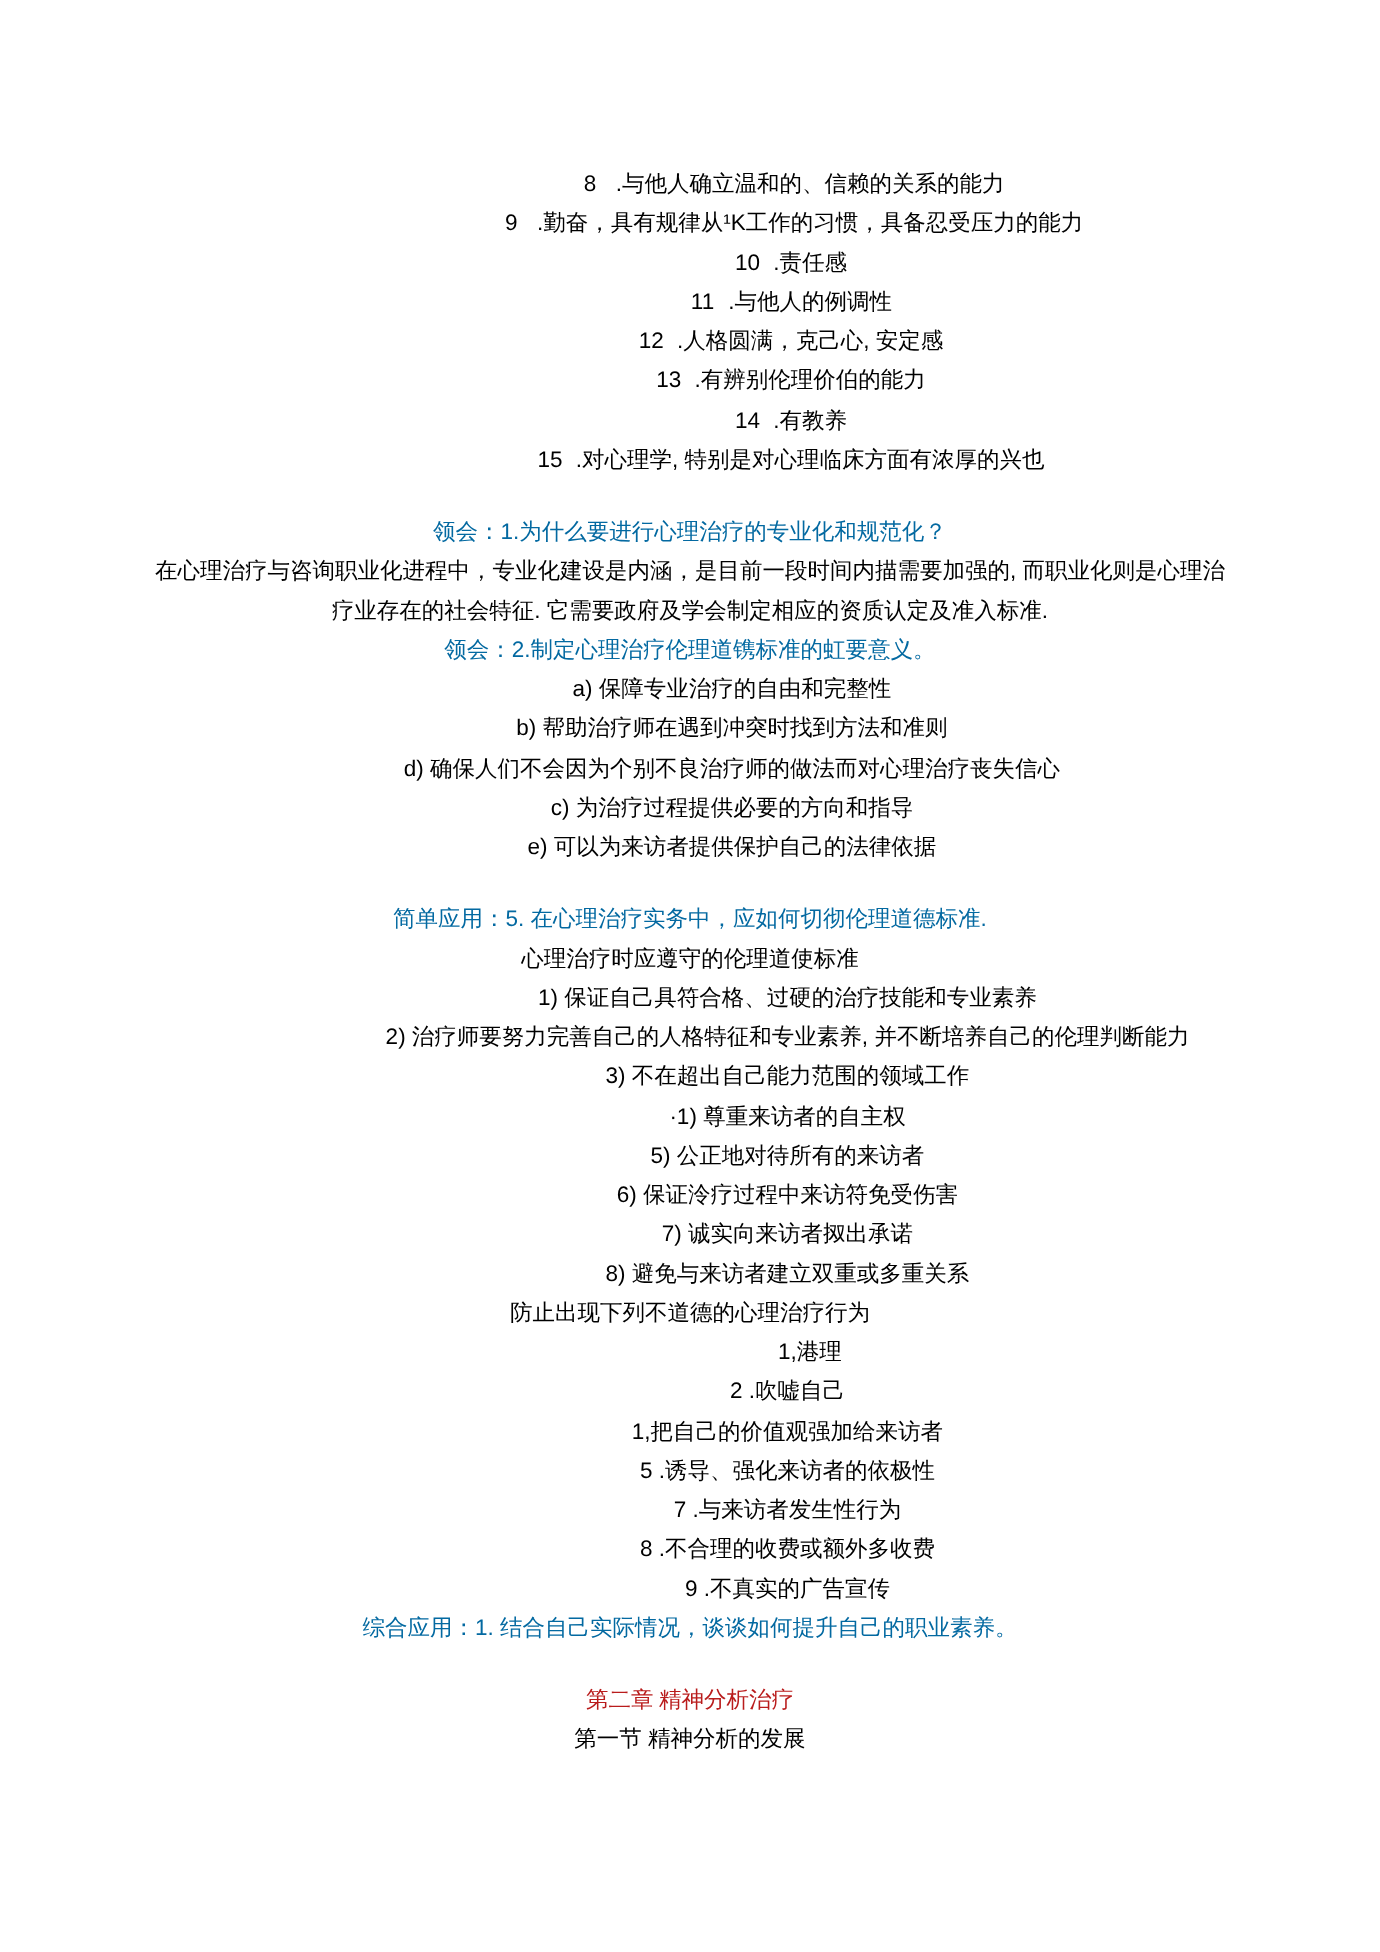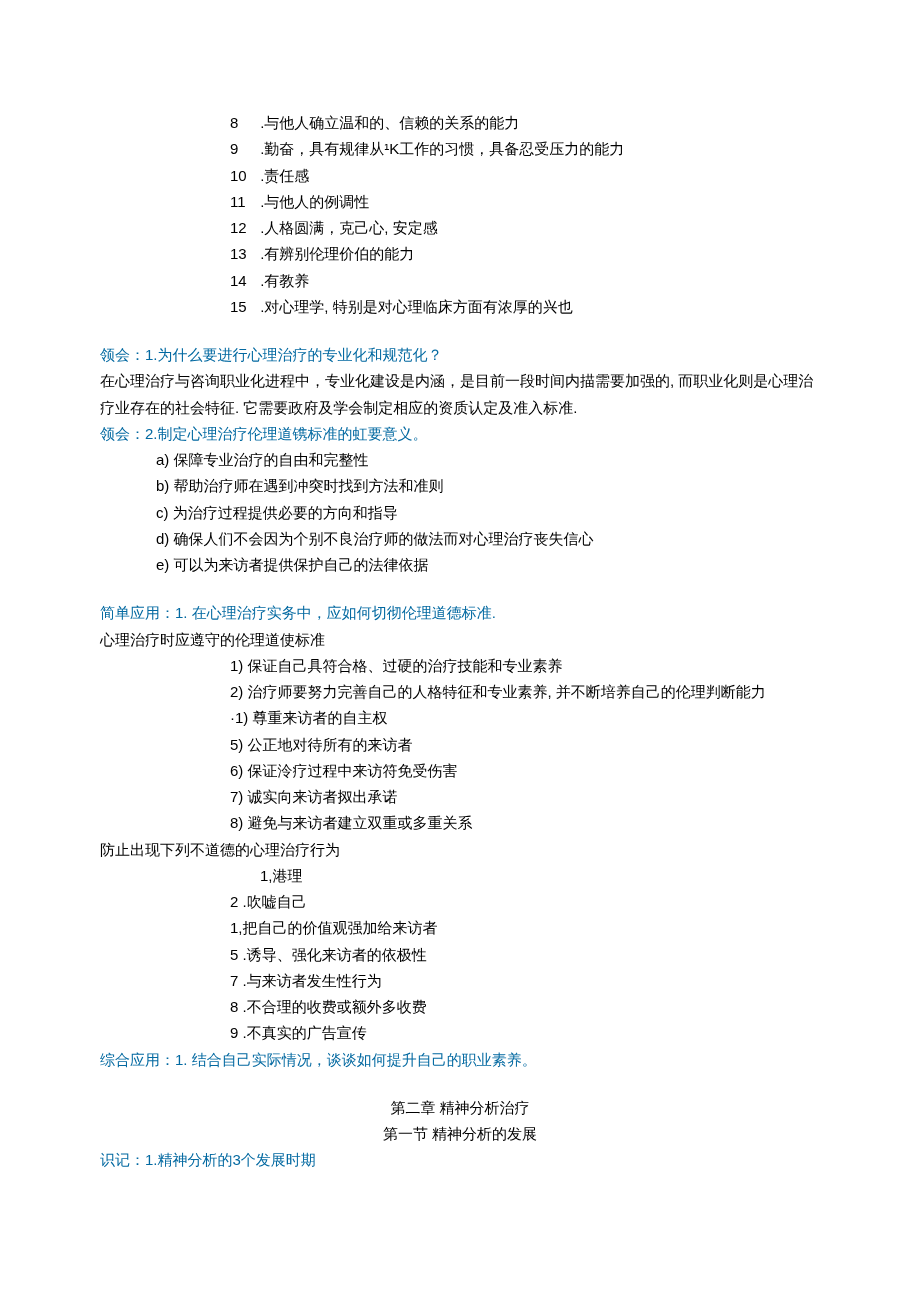--- a/index.html
+++ b/index.html
@@ -22,39 +22,41 @@
     padding-left: 130px;
   }
   .list-num .num {
     display: inline-block;
     min-width: 26px;
   }
   .red {
     color: #0369a1;
   }
   .blue {
-    color: #000000;
+    color: #b91c1c;
+    font-family: Liberation Serif, serif;
   }
   .para {
     margin: 0;
   }
   .gap {
     height: 22px;
   }
   .indent1 {
     padding-left: 56px;
   }
   .indent2 {
     padding-left: 130px;
   }
   .center {
     text-align: center;
   }
   .lh {
     line-height: 1.75;
+    text-align: center;
   }
 </style>
 </head>
 <body>
 
 <div class="page">
 
   <div>
     <div class="list-num lh"><span class="num">8</span><span> .与他人确立温和的、信赖的关系的能力</span></div>
     <div class="list-num lh"><span class="num">9</span><span> .勤奋，具有规律从¹K工作的习惯，具备忍受压力的能力</span></div>
@@ -68,33 +70,34 @@
 
   <div class="gap"></div>
 
   <p class="para red lh">领会：1.为什么要进行心理治疗的专业化和规范化？</p>
   <p class="para lh">在心理治疗与咨询职业化进程中，专业化建设是内涵，是目前一段时间内描需要加强的, 而职业化则是心理治疗业存在的社会特征. 它需要政府及学会制定相应的资质认定及准入标准.</p>
   <p class="para red lh">领会：2.制定心理治疗伦理道镌标准的虹要意义。</p>
 
   <div>
     <div class="indent1 lh">a) 保障专业治疗的自由和完整性</div>
     <div class="indent1 lh">b) 帮助治疗师在遇到冲突时找到方法和准则</div>
+    <div class="indent1 lh">d) 确保人们不会因为个别不良治疗师的做法而对心理治疗丧失信心</div>
     <div class="indent1 lh">c) 为治疗过程提供必要的方向和指导</div>
-    <div class="indent1 lh">d) 确保人们不会因为个别不良治疗师的做法而对心理治疗丧失信心</div>
     <div class="indent1 lh">e) 可以为来访者提供保护自己的法律依据</div>
   </div>
 
   <div class="gap"></div>
 
-  <p class="para red lh">简单应用：1. 在心理治疗实务中，应如何切彻伦理道德标准.</p>
+  <p class="para red lh">简单应用：5. 在心理治疗实务中，应如何切彻伦理道德标准.</p>
   <p class="para lh">心理治疗时应遵守的伦理道使标准</p>
 
   <div>
     <div class="indent2 lh">1) 保证自己具符合格、过硬的治疗技能和专业素养</div>
     <div class="indent2 lh">2) 治疗师要努力完善自己的人格特征和专业素养, 并不断培养自己的伦理判断能力</div>
+    <div class="indent2 lh">3) 不在超出自己能力范围的领域工作</div>
     <div class="indent2 lh">·1) 尊重来访者的自主权</div>
     <div class="indent2 lh">5) 公正地对待所有的来访者</div>
     <div class="indent2 lh">6) 保证泠疗过程中来访符免受伤害</div>
     <div class="indent2 lh">7) 诚实向来访者㧐出承诺</div>
     <div class="indent2 lh">8) 避免与来访者建立双重或多重关系</div>
   </div>
 
   <p class="para lh">防止出现下列不道德的心理治疗行为</p>
 
   <div>
@@ -106,15 +109,14 @@
     <div class="indent2 lh">8   .不合理的收费或额外多收费</div>
     <div class="indent2 lh">9   .不真实的广告宣传</div>
   </div>
 
   <p class="para red lh">综合应用：1. 结合自己实际情况，谈谈如何提升自己的职业素养。</p>
 
   <div class="gap"></div>
 
   <p class="para blue center lh">第二章 精神分析治疗</p>
   <p class="para center lh">第一节 精神分析的发展</p>
-  <p class="para red lh">识记：1.精神分析的3个发展时期</p>
 
 </div>
 
 </body></html>

